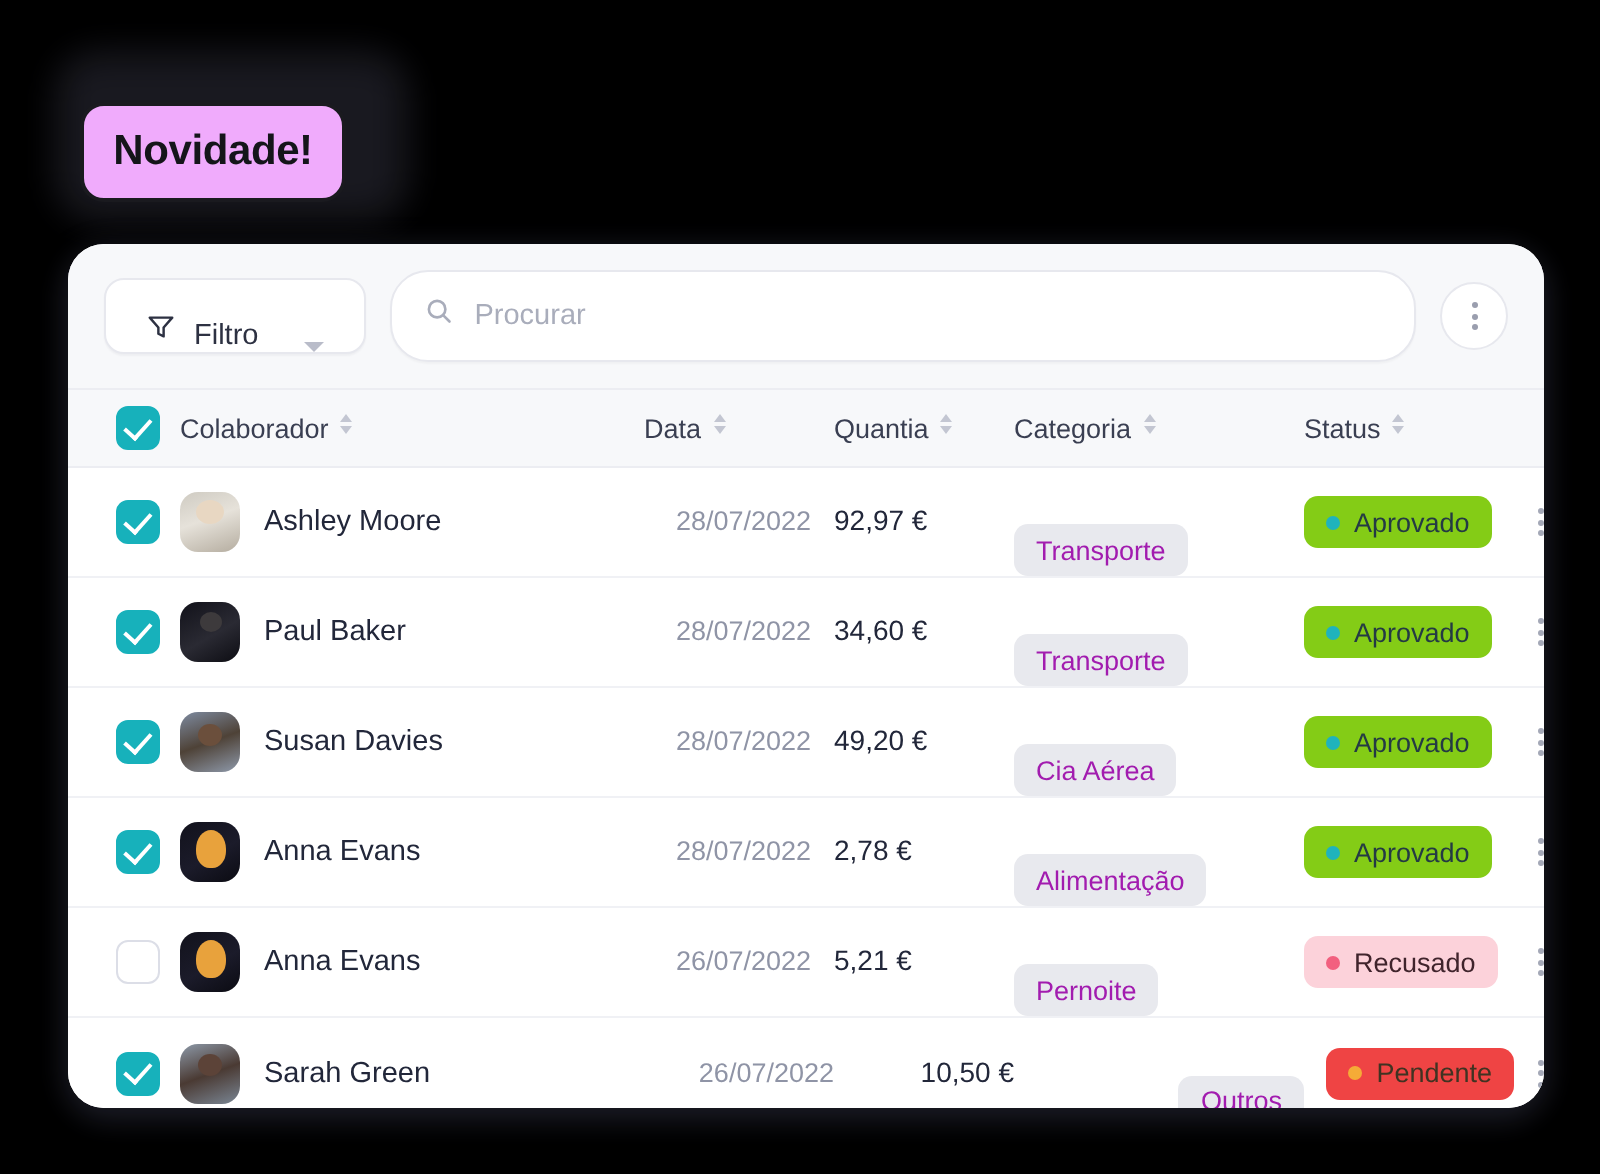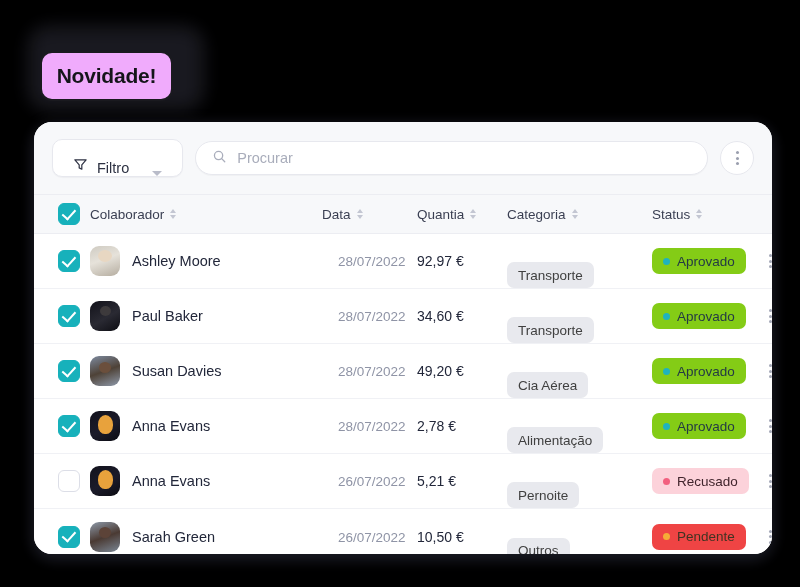--- a/index.html
+++ b/index.html
@@ -101,21 +101,21 @@
   }
   .tb-btn .caret {
     margin-left: 14px;
     width: 0; height: 0;
     border-left: 5px solid transparent;
     border-right: 5px solid transparent;
     border-top: 5px solid #b9bcc9;
   }
   .search {
     flex: 1;
-    height: 34px;
+    height: 46px;
     background: #ffffff;
     border: 1px solid #e7e8ee;
     border-radius: 19px;
     display: flex;
     align-items: center;
     padding: 4px 16px;
     gap: 10px;
     box-shadow: 0 1px 1px rgba(20,22,40,0.03);
   }
   .search .ph {
@@ -151,35 +151,35 @@
     align-items: center;
     flex: none;
   }
   .row {
     height: 55px;
     display: flex;
     align-items: center;
     border-bottom: 1px solid #f0f1f5;
     background: #ffffff;
   }
-  .row:last-child { border-bottom: none; }
+  .row:last-child { border-bottom: none; text-align: right; }
 
   .c-check  { width: 56px; padding-left: 24px; flex: none; }
   .c-name   { width: 232px; display: flex; align-items: center; gap: 12px; flex: none; }
   .c-date   { width: 95px; flex: none; }
   .c-amount { width: 90px; flex: none; }
   .c-cat    { width: 145px; flex: none; }
   .c-status { width: 105px; flex: none; }
   .c-act    { flex: 1; display: flex; align-items: center; justify-content: flex-end; gap: 10px; padding-right: 20px; }
 
   .th {
     font-size: 13.5px;
     color: #3a3f52;
     display: flex;
-    align-items: center;
+    align-items: flex-start;
     gap: 6px;
   }
   .sort {
     display: inline-flex;
     flex-direction: column;
     gap: 2px;
   }
   .sort .up, .sort .dn {
     width: 0; height: 0;
     border-left: 3.5px solid transparent;
@@ -236,21 +236,21 @@
   .amount{ font-size: 14px; color: #22273a; }
 
   .pill-cat {
     display: inline-flex;
     align-items: center;
     height: 26px;
     padding: 0 11px;
     border-radius: 7px;
     background: #e8e9ee;
     font-size: 13.5px;
-    color: #404040;
+    color: #a21caf;
     margin-top: 28px;
   }
   .pill-st {
     display: inline-flex;
     align-items: center;
     gap: 7px;
     height: 26px;
     padding: 0 11px;
     border-radius: 7px;
     font-size: 13.5px;

